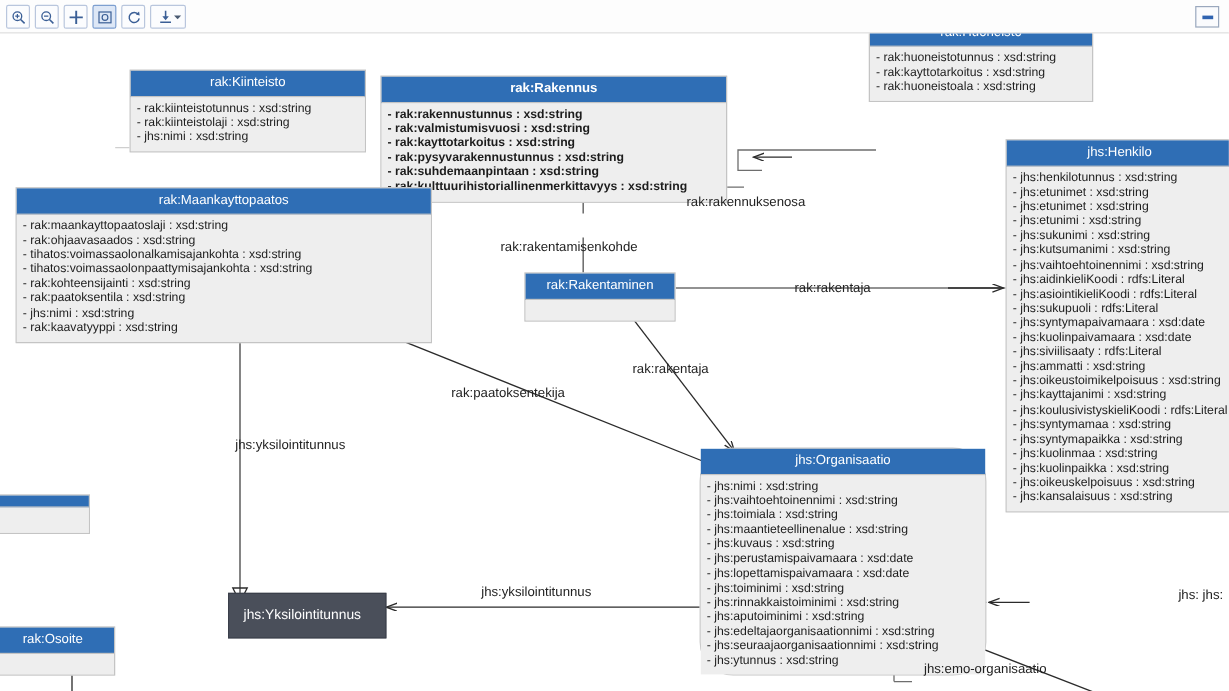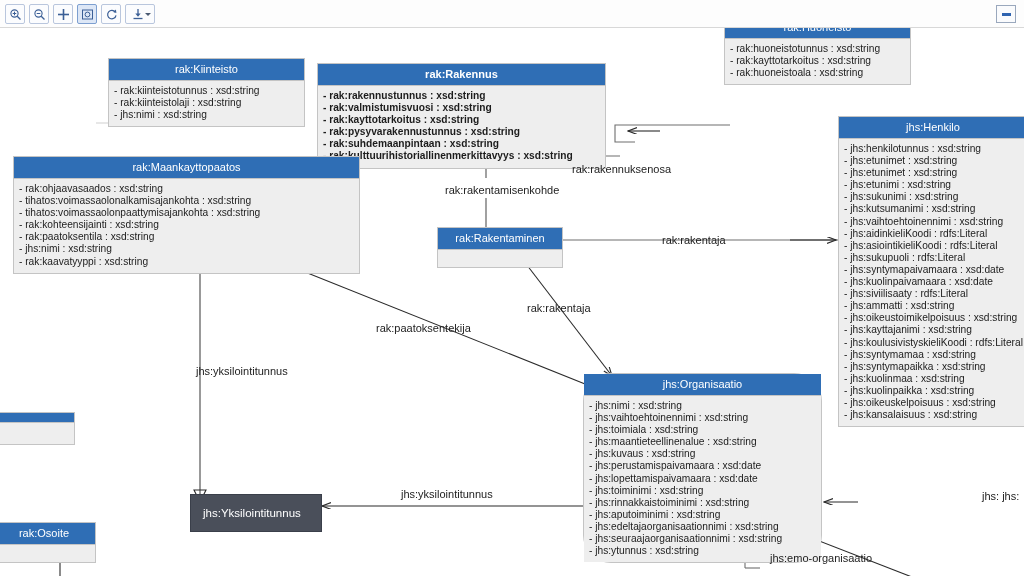--- a/index.html
+++ b/index.html
@@ -210,20 +210,21 @@
       <div class="body">
         <div>- rak:huoneistotunnus : xsd:string</div>
         <div>- rak:kayttotarkoitus : xsd:string</div>
         <div>- rak:huoneistoala : xsd:string</div>
       </div>
     </div>
 
     <div class="node" style="left:13px;top:128px;width:347px;">
       <div class="hdr">rak:Maankayttopaatos</div>
       <div class="body">
+        <div>- rak:maankayttopaatoslaji : xsd:string</div>
         <div>- rak:ohjaavasaados : xsd:string</div>
         <div>- tihatos:voimassaolonalkamisajankohta : xsd:string</div>
         <div>- tihatos:voimassaolonpaattymisajankohta : xsd:string</div>
         <div>- rak:kohteensijainti : xsd:string</div>
         <div>- rak:paatoksentila : xsd:string</div>
         <div>- jhs:nimi : xsd:string</div>
         <div>- rak:kaavatyyppi : xsd:string</div>
       </div>
     </div>
 
@@ -283,21 +284,21 @@
     <div class="node dark" style="left:190px;top:466px;width:132px;height:38px;">
       <div class="hdr">jhs:Yksilointitunnus</div>
     </div>
 
     <div class="node empty" style="left:-8px;top:494px;width:104px;">
       <div class="hdr">rak:Osoite</div>
       <div class="body"></div>
     </div>
 
     <div class="elabel" style="left:560px;top:135px;margin-left:12px;">rak:rakennuksenosa</div>
-    <div class="elabel" style="left:417px;top:156px;margin-left:28px;">rak:rakentamisenkohde</div>
+    <div class="elabel" style="left:417px;top:172px;">rak:rakentamisenkohde</div>
     <div class="elabel" style="left:662px;top:206px;">rak:rakentaja</div>
     <div class="elabel" style="left:527px;top:274px;">rak:rakentaja</div>
     <div class="elabel" style="left:376px;top:294px;">rak:paatoksentekija</div>
     <div class="elabel" style="left:196px;top:337px;">jhs:yksilointitunnus</div>
     <div class="elabel" style="left:398px;top:460px;background:#fff;padding:0 3px;">jhs:yksilointitunnus</div>
     <div class="elabel" style="left:770px;top:524px;">jhs:emo-organisaatio</div>
     <div class="elabel" style="left:982px;top:462px;">jhs: jhs:</div>
 
   </div>
 </div>

